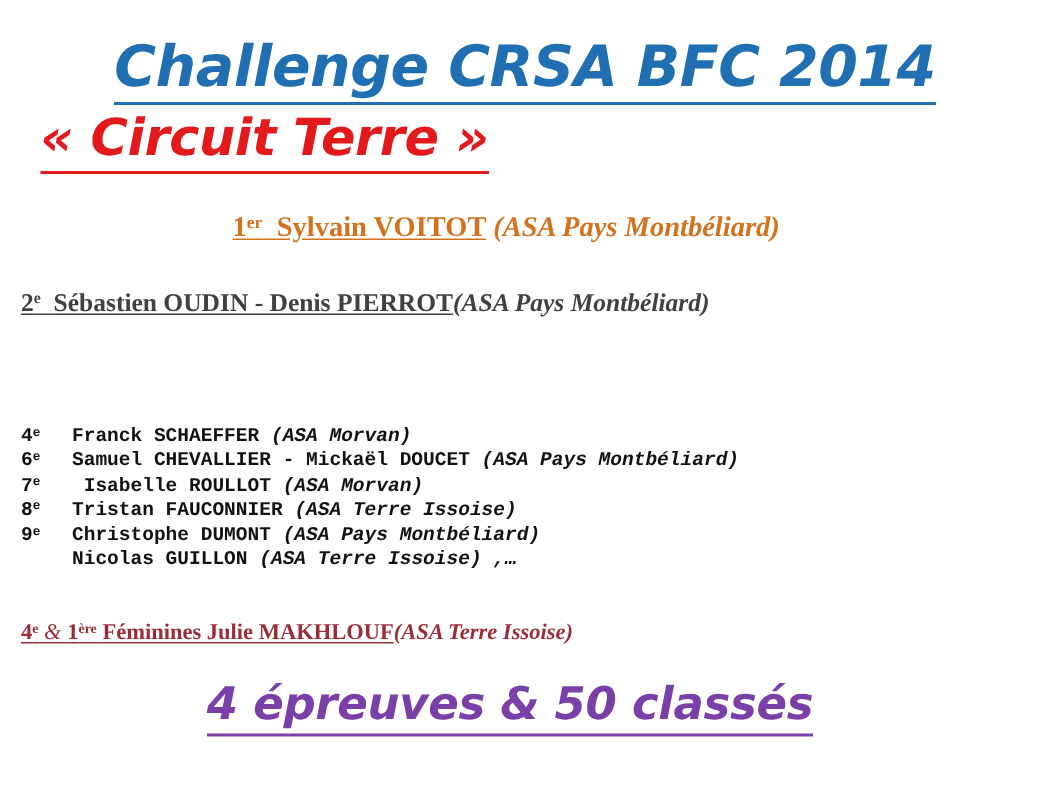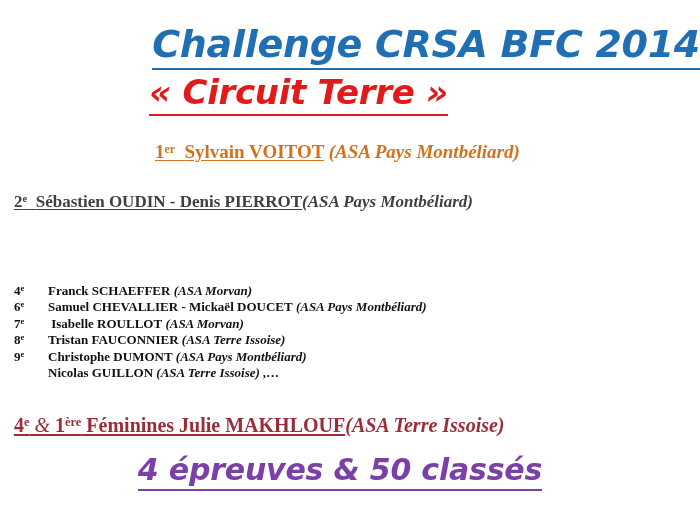--- a/index.html
+++ b/index.html
@@ -21,47 +21,47 @@
     height: 525px;
     background: #ffffff;
   }
 
   
   .title-main {
     position: absolute;
     left: 0;
     top: 22px;
     width: 700px;
-    text-align: right;
+    text-align: center;
     font-family: "DejaVu Sans", "Liberation Sans", sans-serif;
     font-size: 38px;
     font-style: italic;
     font-weight: bold;
     color: #1F6FB2;
     letter-spacing: -0.3px;
     white-space: nowrap;
   }
   .title-main .u {
     border-bottom: 2px solid #1F6FB2;
     padding-bottom: 2px;
   }
 
   .title-sub {
     position: absolute;
     left: 0;
     top: 72px;
     width: 597px;
-    text-align: center;
     font-family: "DejaVu Sans", "Liberation Sans", sans-serif;
     font-size: 34px;
     font-style: italic;
     font-weight: bold;
     color: #E31A1C;
     letter-spacing: -0.3px;
     white-space: nowrap;
+    padding-left: 27px;
   }
   .title-sub .u {
     border-bottom: 2px solid #E31A1C;
     padding-bottom: 2px;
   }
 
   
   .podium {
     position: absolute;
     font-weight: bold;
@@ -100,21 +100,21 @@
     top: 238px;
     font-size: 16px;
     color: #8C4A1A;
   }
 
   
   .results {
     position: absolute;
     left: 14px;
     top: 283px;
-    font-family: Liberation Serif, serif;
+    font-family: Liberation Mono, monospace;
     font-size: 13px;
     font-weight: bold;
     color: #111111;
     line-height: 16.4px;
   }
   .results .row {
     white-space: nowrap;
   }
   .results .rank {
     display: inline-block;
@@ -128,21 +128,21 @@
   .results .club {
     font-style: italic;
   }
 
   
   .feminine {
     position: absolute;
     left: 14px;
     top: 414px;
     font-family: "Liberation Serif", "DejaVu Serif", serif;
-    font-size: 20px;
+    font-size: 15px;
     font-weight: bold;
     color: #9B2D38;
     white-space: nowrap;
   }
   .feminine .ul {
     text-decoration: underline;
     text-underline-offset: 2px;
   }
   .feminine sup {
     font-size: 0.62em;

